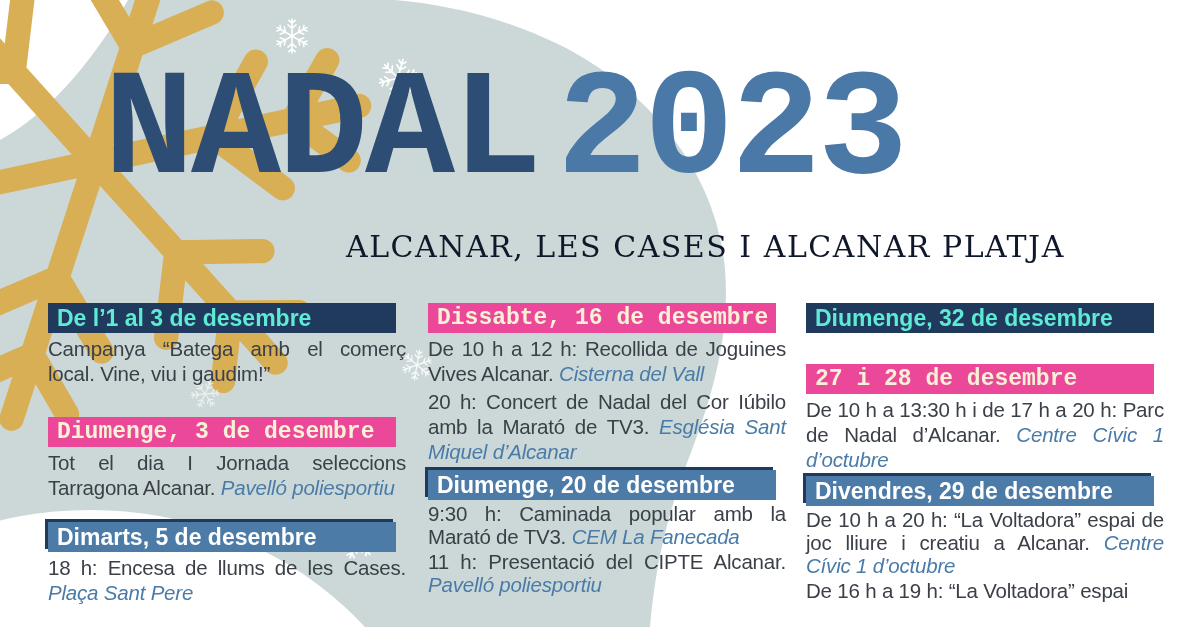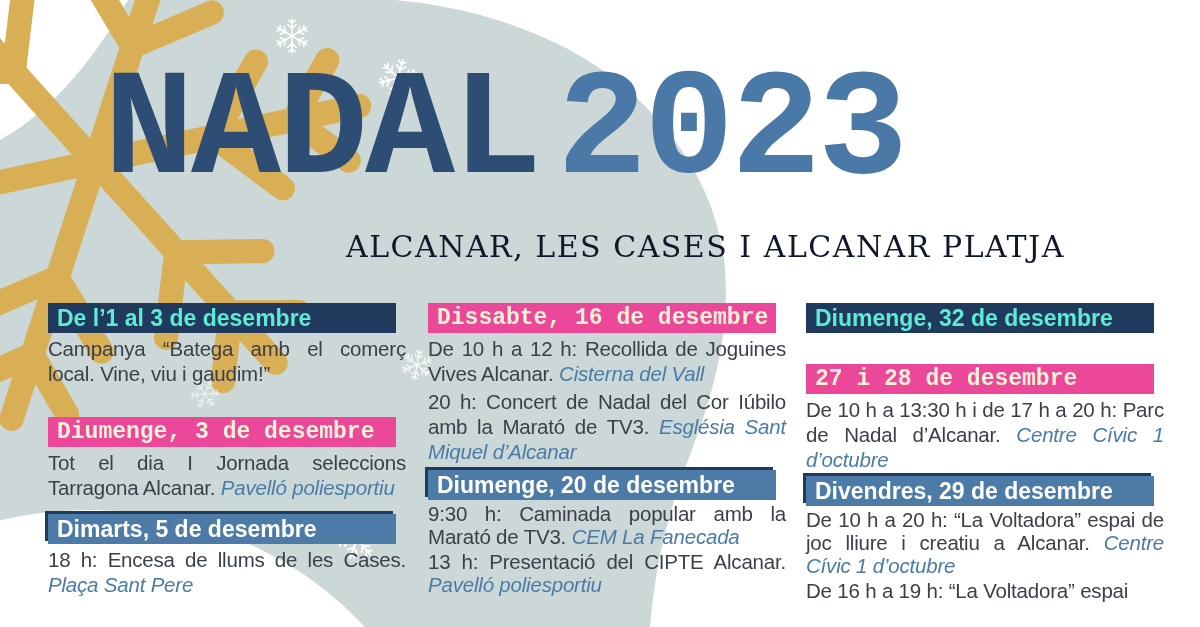--- a/index.html
+++ b/index.html
@@ -23,21 +23,21 @@
     color:#0f172a;letter-spacing:1.5px;
   }
 
   
   .col{position:absolute;top:303px;width:352px;z-index:3;}
   .col1{left:48px;}
   .col2{left:428px;}
   .col3{left:806px;}
 
   .section{margin:0;}
-  .m13{margin-top:31px;} .m10{margin-top:14px;} .m4{margin-top:4px;} .m6{margin-top:6px;}
+  .m13{margin-top:31px;} .m10{margin-top:22px;} .m4{margin-top:4px;} .m6{margin-top:6px;}
 
   .sec-header{
     box-sizing:border-box;width:348px;height:30px;line-height:30px;
     padding:0 9px;font-weight:bold;font-size:23px;color:#ffffff;
     white-space:nowrap;overflow:hidden;
   }
   .navy{background:#1f3a5c;color:#5eead4;}
   .gold{background:#ec4899;color:#f7f1d5;font-family:Liberation Mono, monospace;}
   .steel{background:#4d7ba7;color:#ffffff;box-shadow:-3px -3px 0 0 #1f3a5c;}
 
@@ -105,21 +105,21 @@
 
   <div class="col col2">
     <div class="section">
       <div class="sec-header gold">Dissabte, 16 de desembre</div>
       <p class="event"><span>De 10 h a 12 h: Recollida de Joguines Vives Alcanar. </span><span class="loc">Cisterna del Vall</span></p>
       <p class="event"><span>20 h: Concert de Nadal del Cor Iúbilo amb la Marató de TV3. </span><span class="loc">Església Sant Miquel d’Alcanar</span></p>
     </div>
     <div class="section m6 tight">
       <div class="sec-header steel">Diumenge, 20 de desembre</div>
       <p class="event"><span>9:30 h: Caminada popular amb la Marató de TV3. </span><span class="loc">CEM La Fanecada</span></p>
-      <p class="event"><span>13 h: Presentació del CIPTE Alcanar. </span><span class="loc">Pavelló poliesportiu</span></p>
+      <p class="event"><span>11 h: Presentació del CIPTE Alcanar. </span><span class="loc">Pavelló poliesportiu</span></p>
     </div>
   </div>
 
   <div class="col col3">
     <div class="section">
       <div class="sec-header navy">Diumenge, 32 de desembre</div>
     </div>
     <div class="section m13">
       <div class="sec-header gold">27 i 28 de desembre</div>
       <p class="event"><span>De 10 h a 13:30 h i de 17 h a 20 h: Parc de Nadal d’Alcanar. </span><span class="loc">Centre Cívic 1 d’octubre</span></p>

